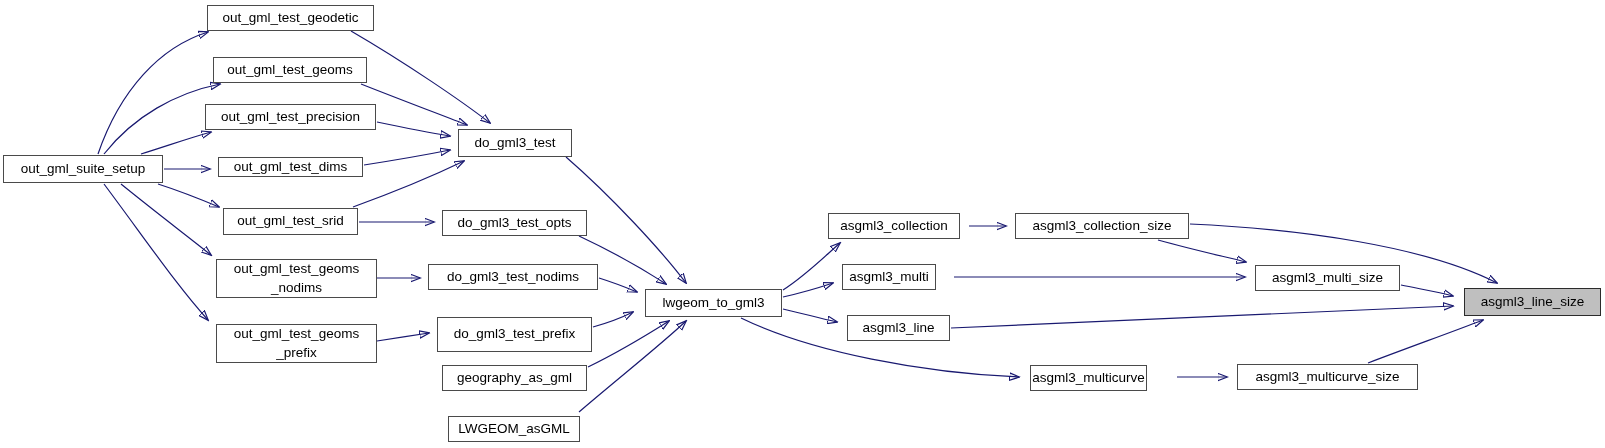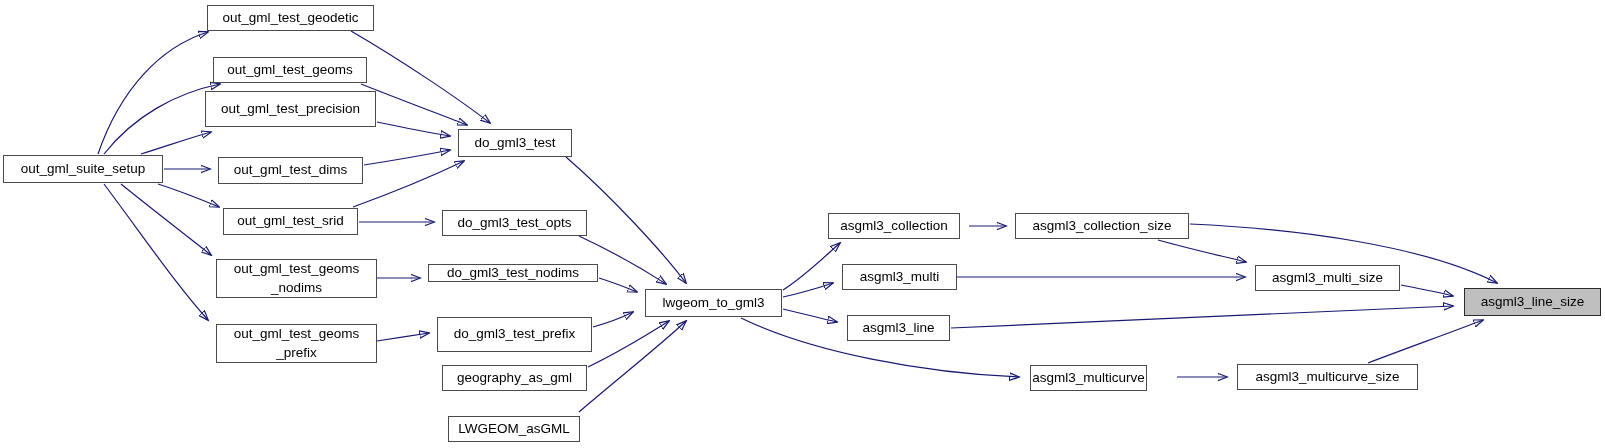--- a/index.html
+++ b/index.html
@@ -75,37 +75,37 @@
     <path d="M 1190,224 C 1300,229 1425,246 1497,283" marker-end="url(#arrow)"></path>
     <path d="M 954,277 L 1245,277" marker-end="url(#arrow)"></path>
     <path d="M 1401,285 C 1420,289 1438,292 1453,296" marker-end="url(#arrow)"></path>
     <path d="M 951,328 L 1453,306" marker-end="url(#arrow)"></path>
     <path d="M 1177,377 L 1227,377" marker-end="url(#arrow)"></path>
     <path d="M 1368,363 C 1410,347 1452,332 1483,320" marker-end="url(#arrow)"></path>
   </svg>
 
   <div class="node" style="left:207px;top:5px;width:167px;height:26px">out_gml_test_geodetic</div>
   <div class="node" style="left:213px;top:57px;width:154px;height:26px">out_gml_test_geoms</div>
-  <div class="node" style="left:205px;top:91px;width:171px;height:36px">out_gml_test_precision</div>
+  <div class="node" style="left:205px;top:104px;width:171px;height:26px">out_gml_test_precision</div>
   <div class="node" style="left:3px;top:155px;width:160px;height:28px">out_gml_suite_setup</div>
-  <div class="node" style="left:218px;top:157px;width:145px;height:27px">out_gml_test_dims</div>
+  <div class="node" style="left:218px;top:157px;width:145px;height:20px">out_gml_test_dims</div>
   <div class="node" style="left:223px;top:208px;width:135px;height:27px">out_gml_test_srid</div>
   <div class="node" style="left:216px;top:259px;width:161px;height:39px">out_gml_test_geoms
 _nodims</div>
   <div class="node" style="left:216px;top:324px;width:161px;height:39px">out_gml_test_geoms
 _prefix</div>
   <div class="node" style="left:458px;top:129px;width:114px;height:28px">do_gml3_test</div>
   <div class="node" style="left:442px;top:210px;width:145px;height:26px">do_gml3_test_opts</div>
-  <div class="node" style="left:428px;top:264px;width:170px;height:18px">do_gml3_test_nodims</div>
+  <div class="node" style="left:428px;top:264px;width:170px;height:26px">do_gml3_test_nodims</div>
   <div class="node" style="left:437px;top:317px;width:155px;height:35px">do_gml3_test_prefix</div>
   <div class="node" style="left:442px;top:365px;width:145px;height:26px">geography_as_gml</div>
   <div class="node" style="left:448px;top:416px;width:132px;height:26px">LWGEOM_asGML</div>
   <div class="node" style="left:645px;top:289px;width:137px;height:28px">lwgeom_to_gml3</div>
   <div class="node" style="left:828px;top:213px;width:132px;height:26px">asgml3_collection</div>
   <div class="node" style="left:1015px;top:213px;width:174px;height:26px">asgml3_collection_size</div>
-  <div class="node" style="left:842px;top:264px;width:115px;height:26px">asgml3_multi</div>
+  <div class="node" style="left:842px;top:264px;width:94px;height:26px">asgml3_multi</div>
   <div class="node" style="left:1255px;top:265px;width:145px;height:26px">asgml3_multi_size</div>
   <div class="node" style="left:847px;top:315px;width:103px;height:26px">asgml3_line</div>
   <div class="node node--highlight" style="left:1464px;top:288px;width:137px;height:28px">asgml3_line_size</div>
   <div class="node" style="left:1030px;top:365px;width:117px;height:26px">asgml3_multicurve</div>
   <div class="node" style="left:1237px;top:364px;width:181px;height:26px">asgml3_multicurve_size</div>
 
 </div>
 
 </body></html>

